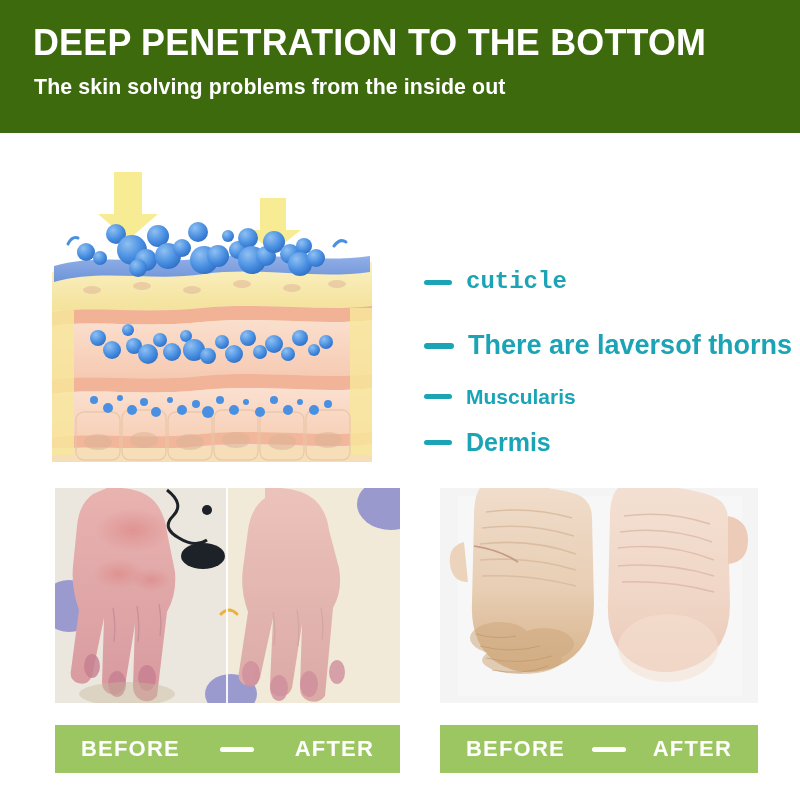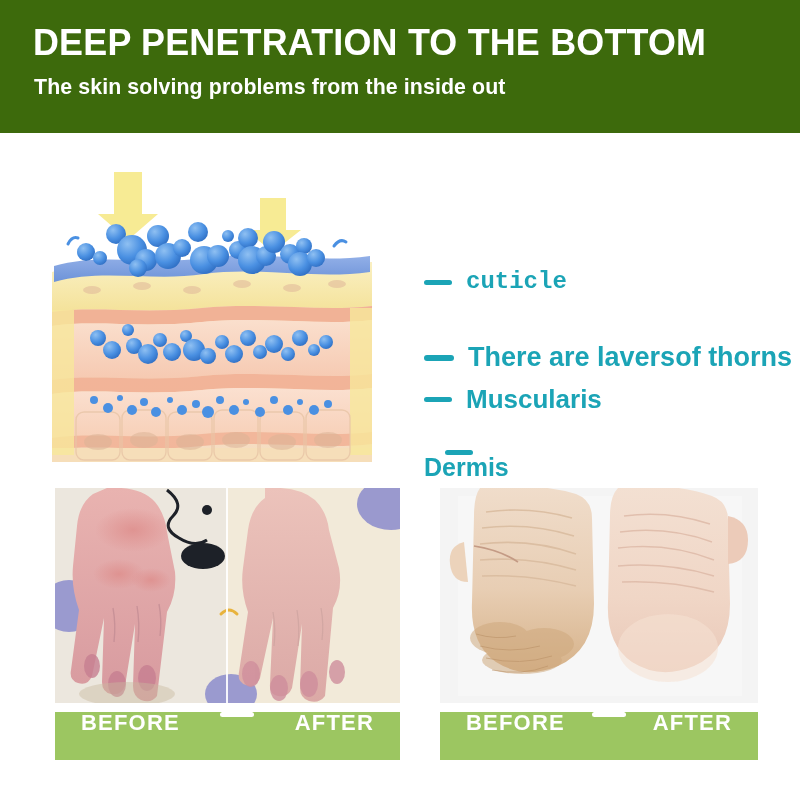--- a/index.html
+++ b/index.html
@@ -41,43 +41,44 @@
   .legend-dash {
     display: block; background: #1ba4b6; border-radius: 3px;
     margin-right: 14px; flex: 0 0 auto;
   }
   .legend-label { color: #1ba4b6; font-weight: 700; white-space: nowrap; line-height: 1; }
 
   .lr0 { top: 8px; }
   .lr0 .legend-dash { width: 28px; height: 5px; }
   .lr0 .legend-label { font-size: 24px; font-family: Liberation Mono, monospace; }
 
-  .lr1 { top: 82px; }
+  .lr1 { top: 70px; }
   .lr1 .legend-dash { width: 30px; height: 6px; }
   .lr1 .legend-label { font-size: 27px; }
 
   .lr2 { top: 124px; }
   .lr2 .legend-dash { width: 28px; height: 5px; }
-  .lr2 .legend-label { font-size: 26px; }
-
-  .lr3 { top: 188px; flex-direction: column; }
+  .lr2 .legend-label { font-size: 21px; }
+
+  .lr3 { top: 168px; }
   .lr3 .legend-dash { width: 28px; height: 5px; }
   .lr3 .legend-label { font-size: 25px; }
 
   
   .photo-panel { position: absolute; overflow: hidden; }
   .panel-left  { left: 55px;  top: 488px; width: 345px; height: 215px; }
   .panel-right { left: 440px; top: 488px; width: 318px; height: 215px; }
   .panel-svg { display: block; width: 100%; height: 100%; }
 
   
   .ba-bar {
     position: absolute; height: 48px; background: #9cc661;
-    display: flex; justify-content: space-between;
+    display: flex; align-items: center; justify-content: space-between;
     padding: 0 26px;
+    margin-top: 13px;
   }
   .ba-left  { left: 55px;  top: 712px; width: 345px; }
   .ba-right { left: 440px; top: 712px; width: 318px; }
   .ba-text {
     color: #ffffff; font-weight: 700; font-size: 22px; letter-spacing: 1.2px;
     line-height: 1;
   }
   .ba-sep { width: 34px; height: 5px; background: #ffffff; border-radius: 3px; }
 </style>
 </head>

